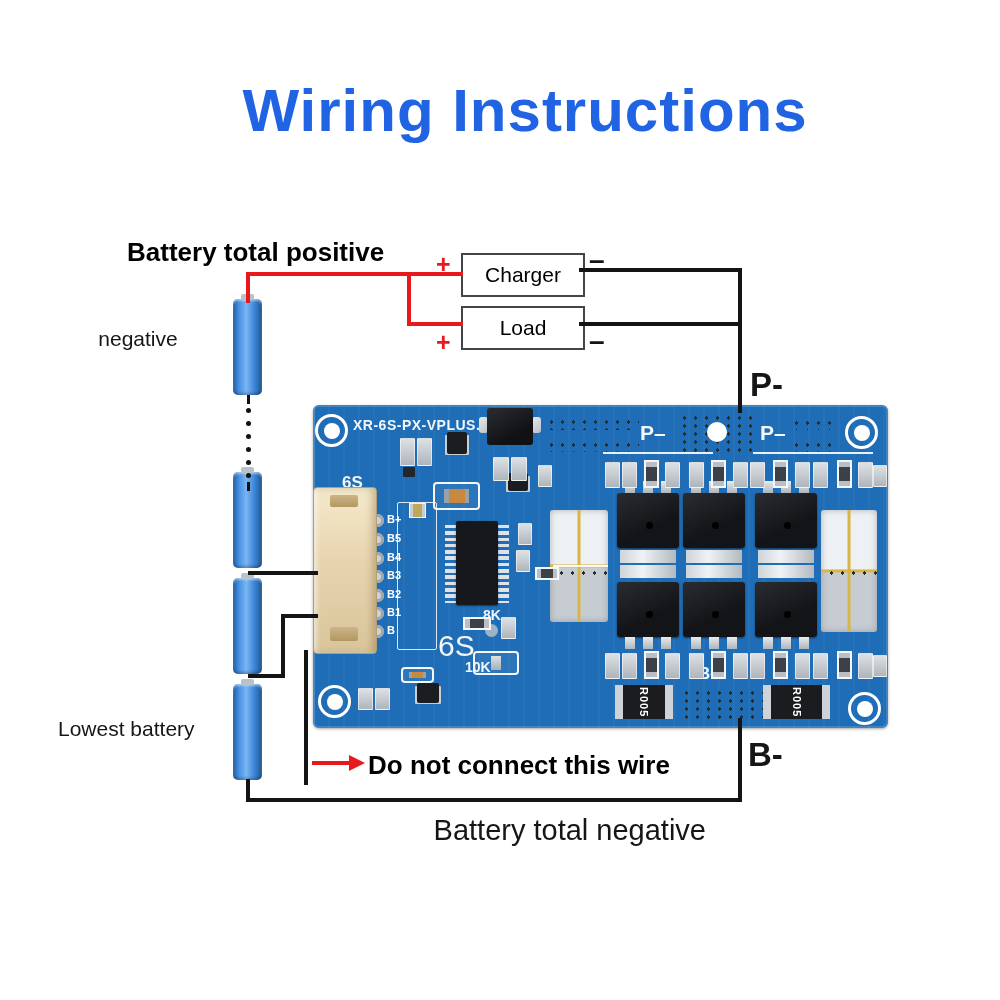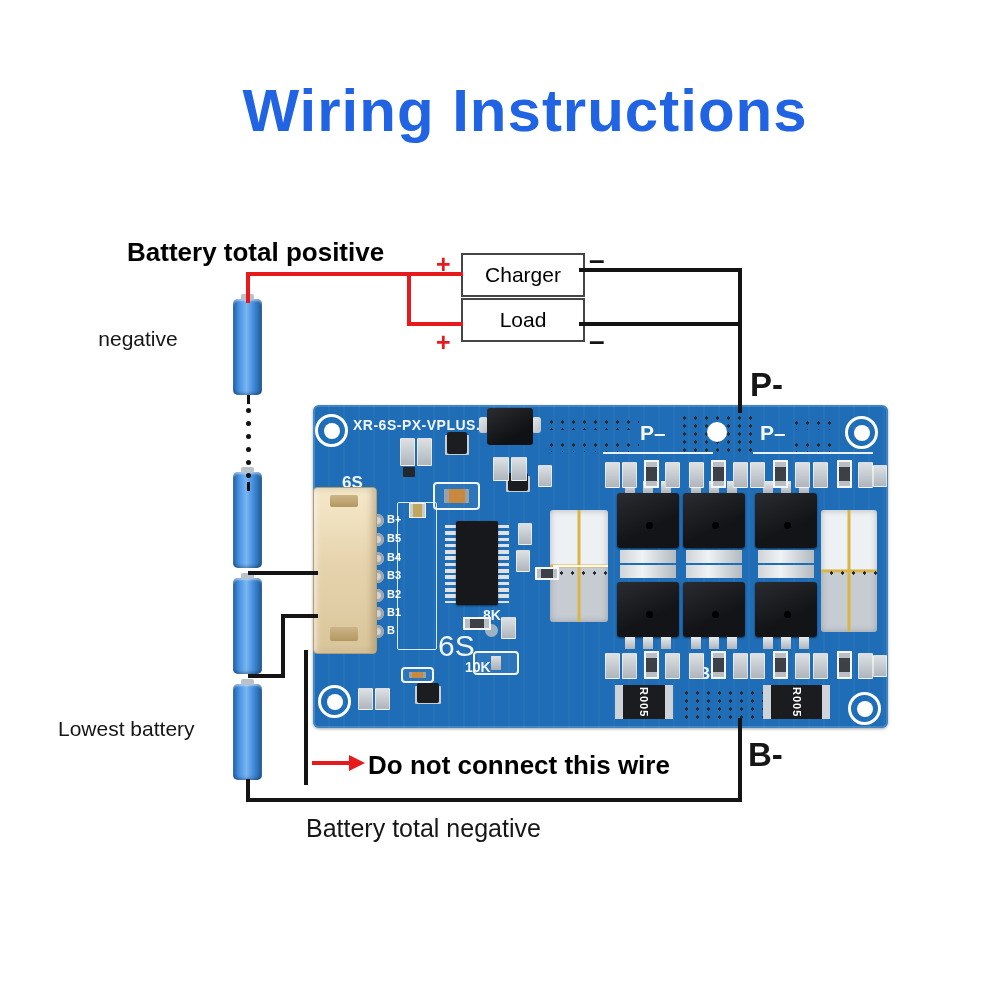--- a/index.html
+++ b/index.html
@@ -82,28 +82,28 @@
 <div class="canvas">
 
   <div class="abs title">Wiring Instructions</div>
 
   <div class="abs red-label" style="left:127px;top:237px;font-size:26px;">Battery total positive</div>
   <div class="abs blk-label" style="left:38px;top:327px;width:200px;text-align:center;font-size:21px;line-height:23px;">
     <div>negative</div>
   </div>
   <div class="abs blk-label" style="left:58px;top:717px;font-size:21px;">Lowest battery</div>
   <div class="abs red-label" style="left:368px;top:750px;font-size:26px;">Do not connect this wire</div>
-  <div class="abs blk-label" style="left:306px;top:814px;width:400px;text-align:left;font-size:25px;">Battery total negative</div>
+  <div class="abs blk-label" style="left:306px;top:814px;width:400px;text-align:right;font-size:29px;">Battery total negative</div>
   <div class="abs blk-label" style="left:750px;top:366px;font-size:33px;font-weight:bold;">P-</div>
   <div class="abs blk-label" style="left:748px;top:736px;font-size:33px;font-weight:bold;">B-</div>
 
   <div class="io-box" style="left:461px;top:253px;">
     <span>Charger</span>
   </div>
-  <div class="io-box" style="left:461px;top:298px;">
+  <div class="io-box" style="left:461px;top:306px;">
     <span>Load</span>
   </div>
   <div class="sign plus" style="left:436px;top:250px;">+</div>
   <div class="sign minus" style="left:589px;top:244px;">–</div>
   <div class="sign plus" style="left:436px;top:328px;">+</div>
   <div class="sign minus" style="left:589px;top:325px;">–</div>
 
   <div class="wire red" style="left:246px;top:272px;width:217px;height:4px;z-index:4;"></div>
   <div class="wire red" style="left:246px;top:272px;width:4px;height:31px;z-index:4;"></div>
   <div class="wire red" style="left:407px;top:272px;width:4px;height:54px;z-index:4;"></div>

